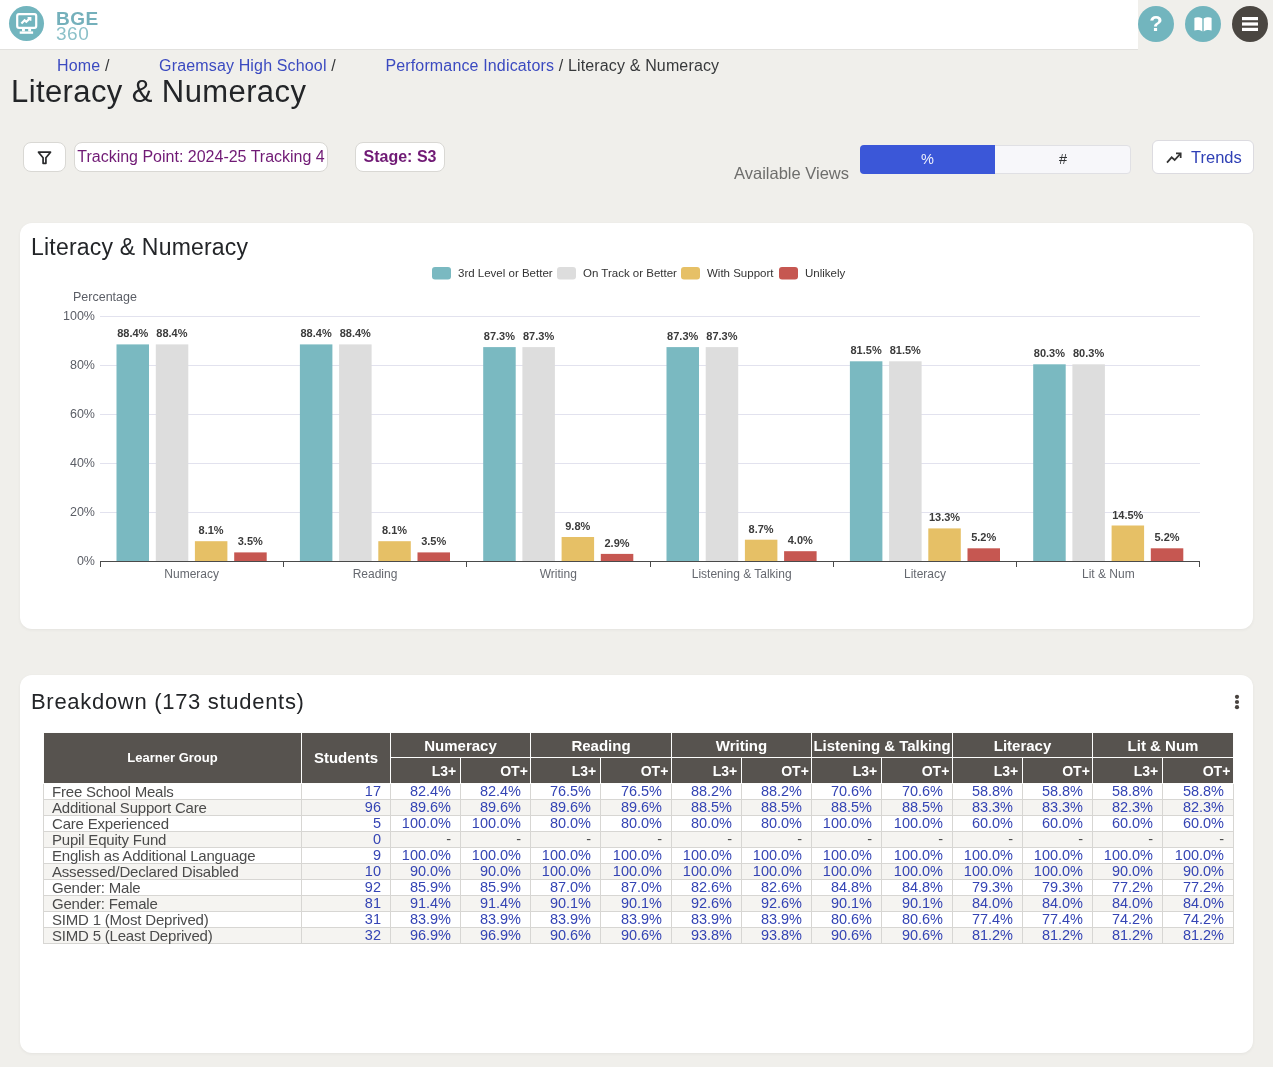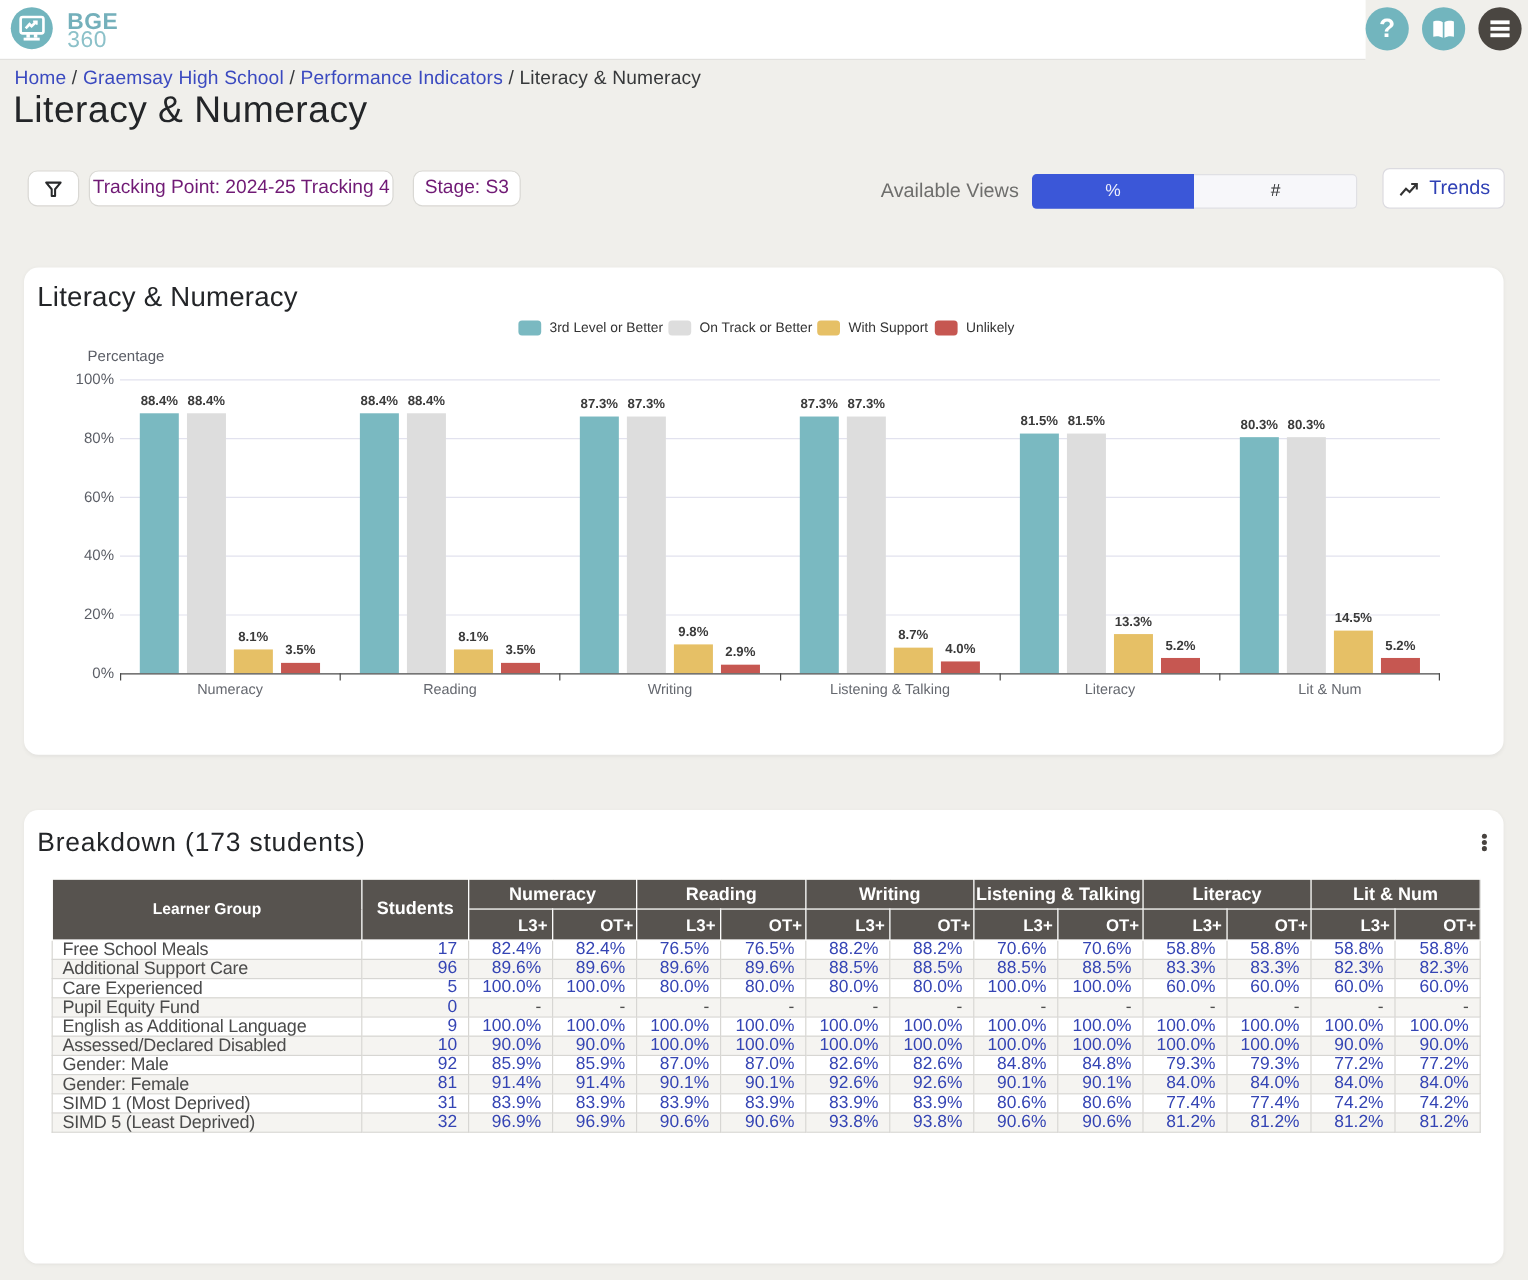--- a/index.html
+++ b/index.html
@@ -7,27 +7,27 @@
 #topbar { position:absolute; left:0; top:0; width:1138px; height:50px; background:#ffffff; border-bottom:1px solid #e2e1de; }
 #logo-circle { position:absolute; left:9px; top:6px; width:35px; height:35px; border-radius:50%; background:#72b5be; }
 #logo-bge { position:absolute; left:56px; top:8px; font-size:19px; font-weight:bold; color:#74b0bb; letter-spacing:0.5px; }
 #logo-360 { position:absolute; left:56px; top:23px; font-size:19px; color:#8cc1c9; letter-spacing:0.5px; }
 #search { position:absolute; left:903px; top:10px; width:224px; height:26px; border:1px solid #c9c9c9; border-radius:3px; background:#fff; font-family:"Liberation Sans",sans-serif; font-size:13px; color:#a2a2a2; padding-left:10px; line-height:25px; }
 .hbtn { position:absolute; top:6px; width:36px; height:36px; border-radius:50%; background:#72b5be; color:#fff; text-align:center; }
 #btn-q { left:1138px; font-size:22px; font-weight:bold; line-height:36px; }
 #btn-book { left:1185px; }
 #btn-menu { left:1232px; background:#4a4641; }
 #crumbs { position:absolute; left:12px; top:57px; font-size:16px; letter-spacing:0.15px; color:#37393b; }
-#crumbs a { color:#3b4ac0; text-decoration:none; }
+#crumbs a { color:#3b4ac0; text-decoration:none;margin-left:45px; }
 #pagetitle { position:absolute; left:11px; top:74px; font-size:31px; font-weight:500; color:#232528; letter-spacing:0.4px; }
 .chip { position:absolute; top:142px; height:30px; background:#fff; border:1px solid #d9d8d4; border-radius:8px; font-size:16px; color:#701a75; text-align:center; line-height:28px; }
 #chip-filter { left:23px; width:43px; }
 #chip-tp { left:74px; width:254px; }
-#chip-stage { left:344px; width:90px; }
-#avail-label { position:absolute; left:649px; top:150px; width:200px; text-align:right; font-size:16.5px; color:#6e6e6c; }
+#chip-stage { left:355px; width:90px;font-weight:bold; }
+#avail-label { position:absolute; left:649px; top:164px; width:200px; text-align:right; font-size:16.5px; color:#6e6e6c; }
 #toggle { position:absolute; left:860px; top:145px; width:271px; height:29px; border-radius:4px; background:#f7f7fa; border:1px solid #e0e0e4; }
 #toggle-pct { position:absolute; left:-1px; top:-1px; width:135px; height:29px; background:#3b57d8; border-radius:4px 0 0 4px; color:#eef0fc; font-size:14.5px; text-align:center; line-height:29px; }
 #toggle-num { position:absolute; left:134px; top:0px; width:136px; height:27px; color:#2f3133; font-size:14.5px; text-align:center; line-height:27px; }
 #trends { position:absolute; left:1152px; top:140px; width:102px; height:34px; background:#fff; border:1px solid #dcdbe0; border-radius:6px; }
 #trends span { position:absolute; left:38px; top:7px; font-size:16.5px; color:#2f40b5; }
 .card { position:absolute; background:#fff; border-radius:12px; box-shadow:0 1px 3px rgba(80,80,80,0.07); }
 #card1 { left:20px; top:223px; width:1233px; height:406px; }
 #card1 h2 { position:absolute; left:11px; top:11px; font-size:23px; font-weight:500; color:#232528; letter-spacing:0.2px; }
 #card2 { left:20px; top:675px; width:1233px; height:378px; }
 #bdtable { position:absolute; left:43px; top:732px; border-collapse:collapse; table-layout:fixed; font-size:14.5px; }

